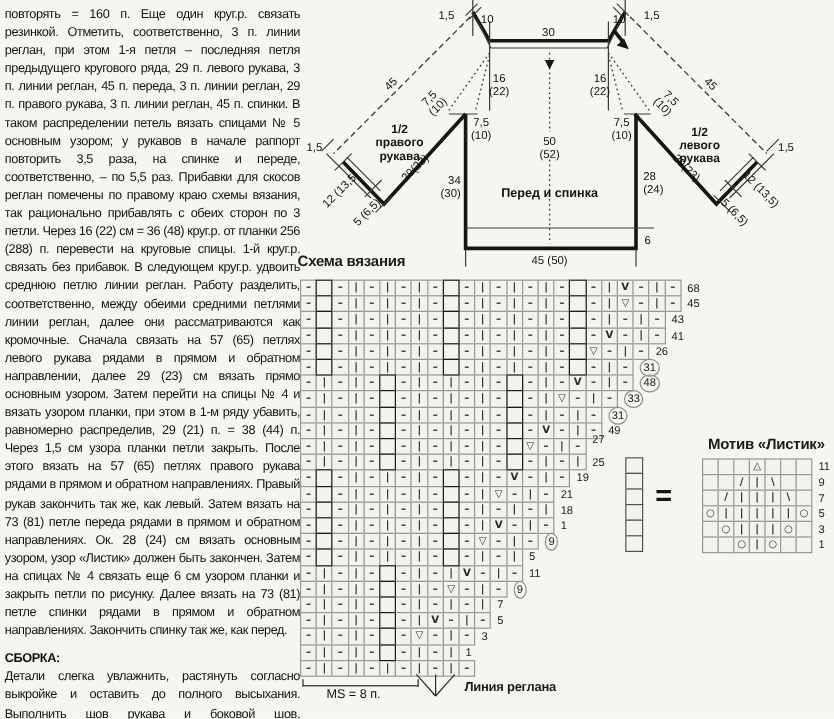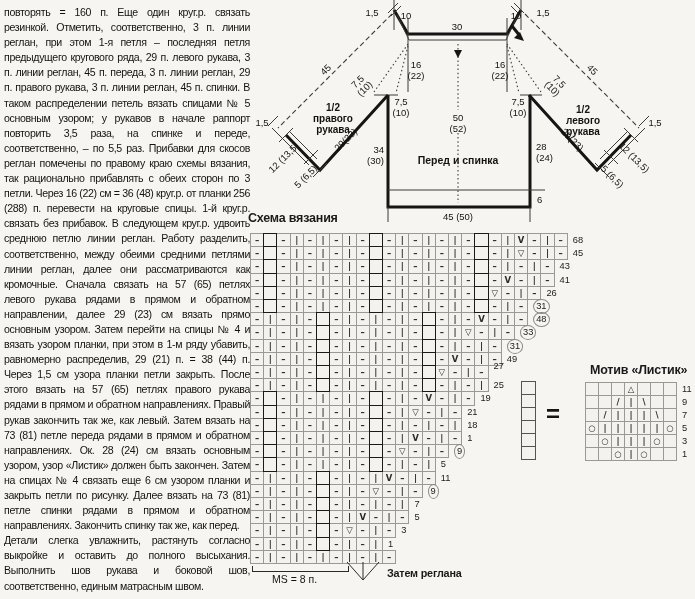--- a/index.html
+++ b/index.html
@@ -39,20 +39,21 @@
   #raglan-funnel{position:absolute;left:340px;top:561px;}
   #raglan-label{position:absolute;left:387px;top:567px;font-weight:bold;font-size:10.8px;letter-spacing:-0.2px;}
 </style>
 </head>
 <body>
 
 <div id="page">
 
   <div id="text-col">
     <p>повторять = 160 п. Еще один круг.р. связать резинкой. Отметить, соответственно, 3 п. линии реглан, при этом 1-я петля – последняя петля предыдущего кругового ряда, 29 п. левого рукава, 3 п. линии реглан, 45 п. переда, 3 п. линии реглан, 29 п. правого рукава, 3 п. линии реглан, 45 п. спинки. В таком распределении петель вязать спицами № 5 основным узором; у рукавов в начале раппорт повторить 3,5 раза, на спинке и переде, соответственно, – по 5,5 раз. Прибавки для скосов реглан помечены по правому краю схемы вязания, так рационально прибавлять с обеих сторон по 3 петли. Через 16 (22) см = 36 (48) круг.р. от планки 256 (288) п. перевести на круговые спицы. 1-й круг.р. связать без прибавок. В следующем круг.р. удвоить среднюю петлю линии реглан. Работу разделить, соответственно, между обеими средними петлями линии реглан, далее они рассматриваются как кромочные. Сначала связать на 57 (65) петлях левого рукава рядами в прямом и обратном направлении, далее 29 (23) см вязать прямо основным узором. Затем перейти на спицы № 4 и вязать узором планки, при этом в 1-м ряду убавить, равномерно распределив, 29 (21) п. = 38 (44) п. Через 1,5 см узора планки петли закрыть. После этого вязать на 57 (65) петлях правого рукава рядами в прямом и обратном направлениях. Правый рукав закончить так же, как левый. Затем вязать на 73 (81) петле переда рядами в прямом и обратном направлениях. Ок. 28 (24) см вязать основным узором, узор «Листик» должен быть закончен. Затем на спицах № 4 связать еще 6 см узором планки и закрыть петли по рисунку. Далее вязать на 73 (81) петле спинки рядами в прямом и обратном направлениях. Закончить спинку так же, как перед.</p>
+    <p class="assembly-head">СБОРКА:</p>
     <p>Детали слегка увлажнить, растянуть согласно выкройке и оставить до полного высыхания. Выполнить шов рукава и боковой шов, соответственно, единым матрасным швом.</p>
   </div>
 
   <svg id="schematic" width="445" height="232" viewBox="0 0 445 232">
 
     <path class="dash" d="M142,14 L28,128"></path>
     <path class="dash" d="M275,14 L389,128"></path>
 
     <path class="dot" d="M208,44 V110 M208,133 V203"></path>
     <path class="dot" d="M158,44 L124,92 M158,46 L146,93"></path>
@@ -599,21 +600,21 @@
       <div class="cell" style="left: 105.6px; top: 316.8px; width: 14.2px; height: 14.2px;">–</div>
       <div class="cell" style="left: 118.8px; top: 316.8px; width: 14.2px; height: 14.2px;">|</div>
       <div class="cell" style="left: 132px; top: 316.8px; width: 14.2px; height: 14.2px;">–</div>
     </div>
 
   <div id="ms-bracket"></div>
   <div id="ms-label">MS = 8 п.</div>
   <svg id="raglan-funnel" width="46" height="22" viewBox="0 0 46 22">
     <path d="M7,1 L23,19 M23,1 L23,19 M39,1 L23,19" stroke="#2c2a27" stroke-width="1" fill="none"></path>
   </svg>
-  <div id="raglan-label">Затем реглана</div>
+  <div id="raglan-label">Линия реглана</div>
 
   <div id="strip">
       <div class="cell " style="left: 0px; top: 0px; width: 15px; height: 14px; border-color: rgb(85, 83, 79);"></div>
       <div class="cell " style="left: 0px; top: 13px; width: 15px; height: 14px; border-color: rgb(85, 83, 79);"></div>
       <div class="cell " style="left: 0px; top: 26px; width: 15px; height: 14px; border-color: rgb(85, 83, 79);"></div>
       <div class="cell " style="left: 0px; top: 39px; width: 15px; height: 14px; border-color: rgb(85, 83, 79);"></div>
       <div class="cell " style="left: 0px; top: 52px; width: 15px; height: 14px; border-color: rgb(85, 83, 79);"></div>
       <div class="cell " style="left: 0px; top: 65px; width: 15px; height: 14px; border-color: rgb(85, 83, 79);"></div>
     </div>
   <div id="equals">=</div>

